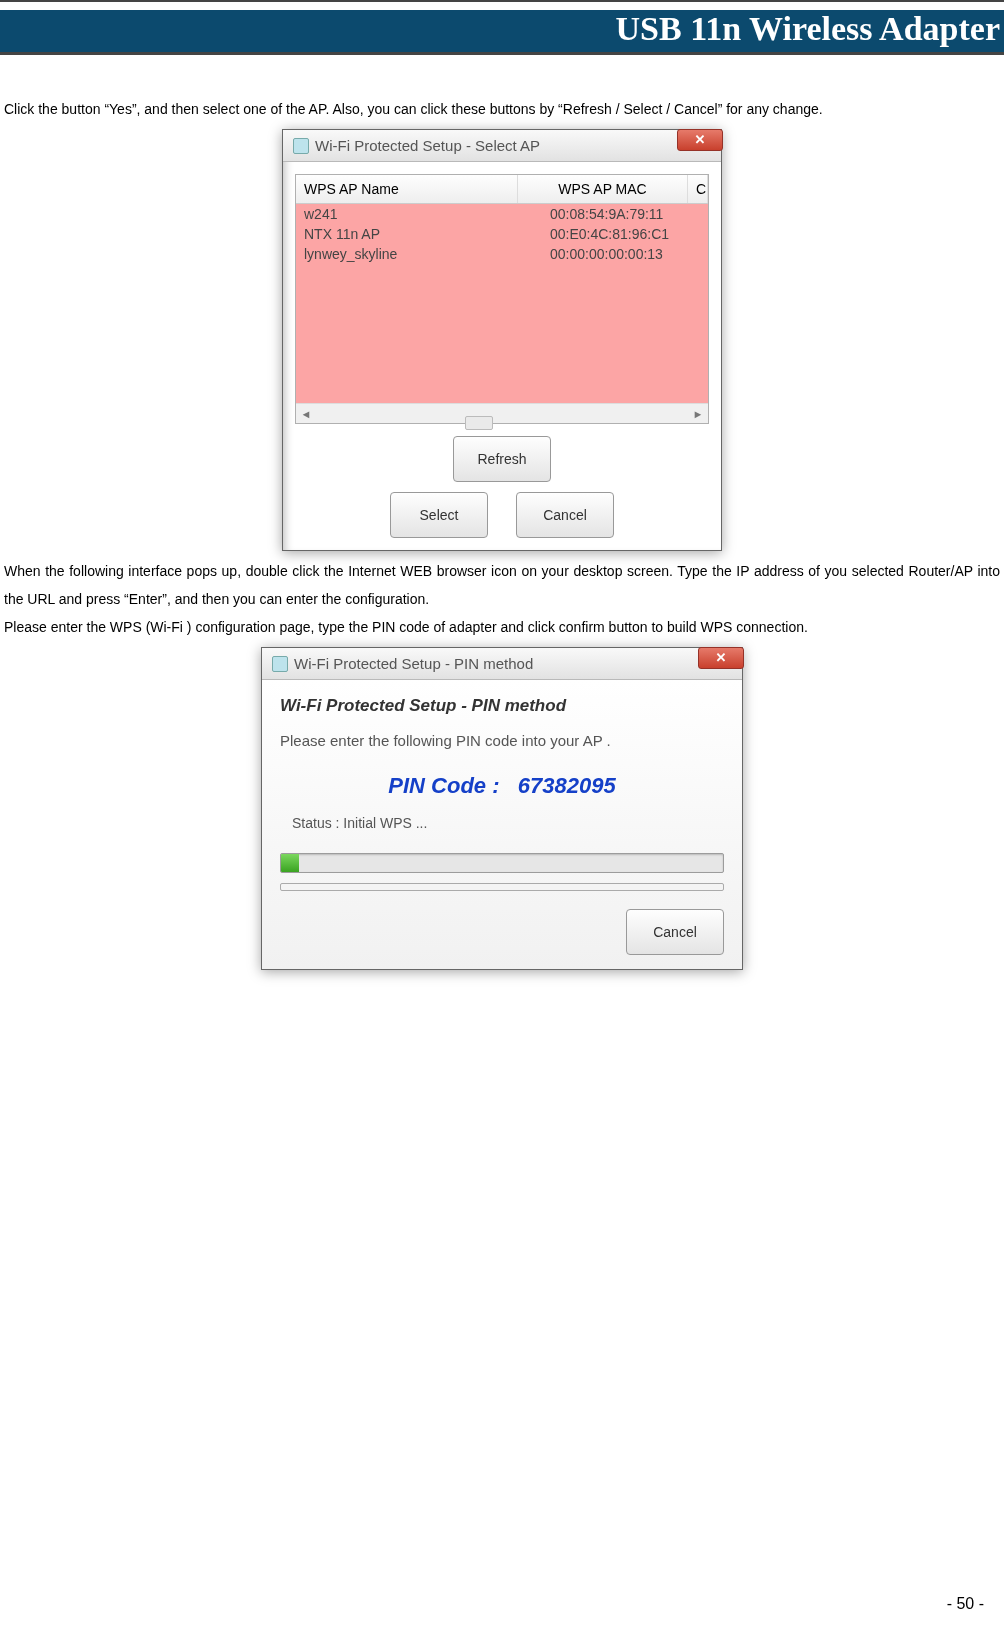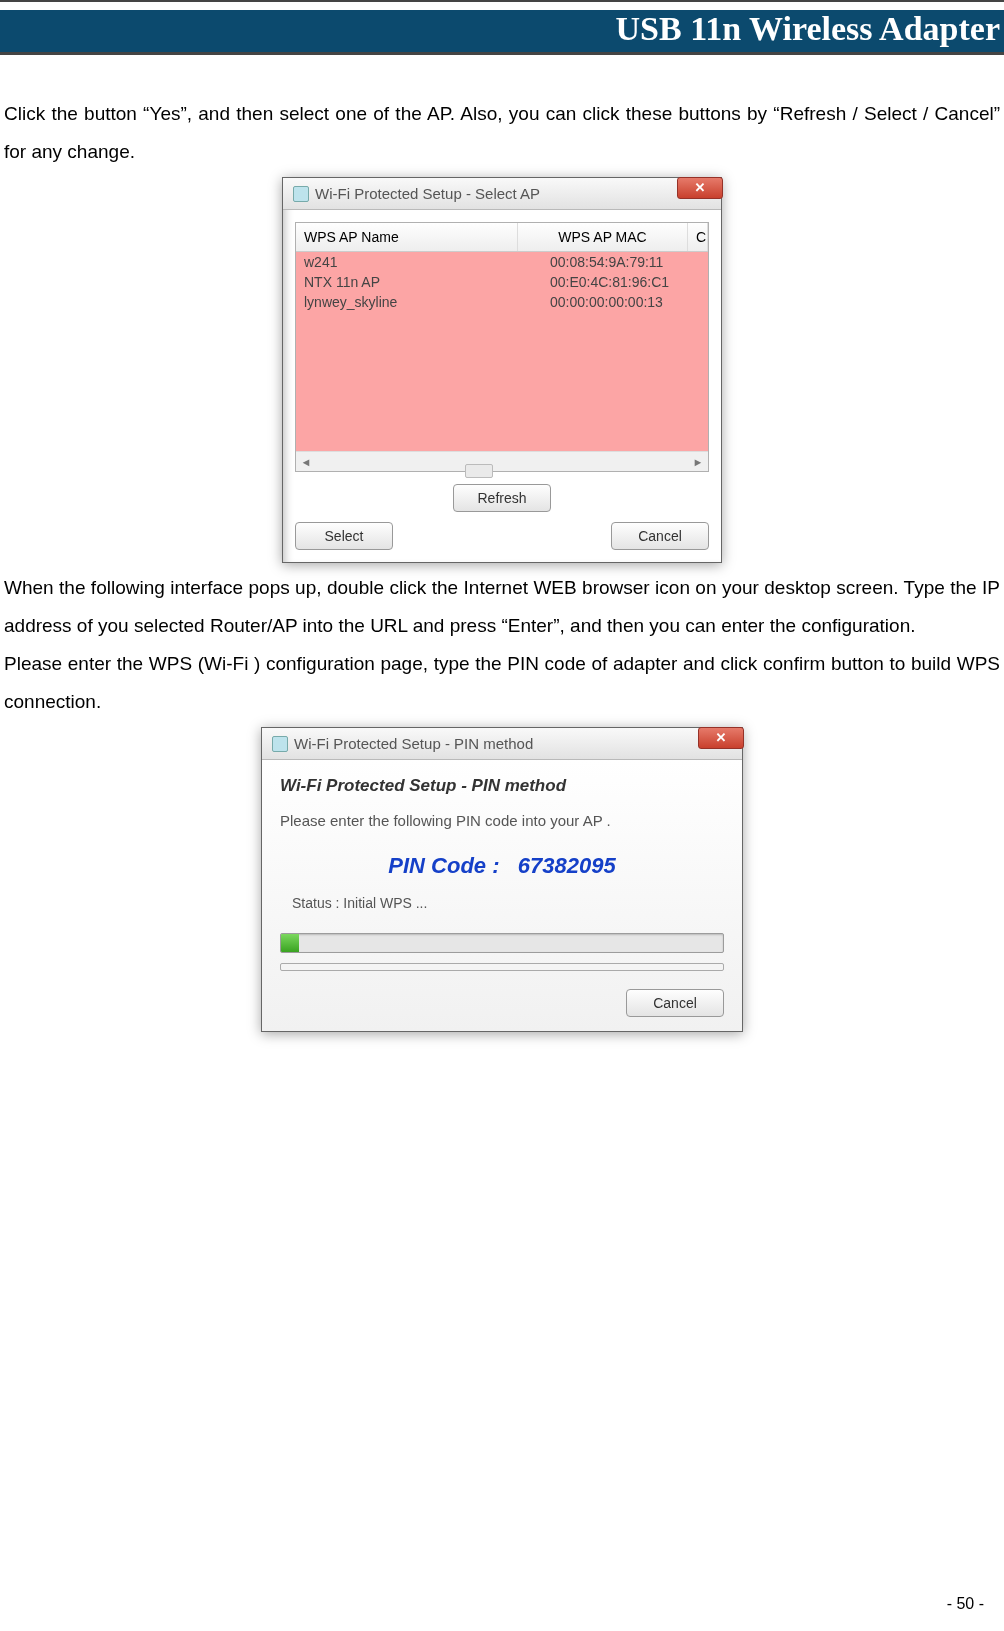--- a/index.html
+++ b/index.html
@@ -24,21 +24,21 @@
     padding: 0 4px 4px 0;
     margin-top: 6px;
     border-bottom: 1px solid #444;
   }
   .header-wrap {
     border-top: 2px solid #444;
     border-bottom: 2px solid #444;
     padding-top: 2px;
   }
   .body-text {
-    font-size: 19px;
+    font-size: 14px;
     line-height: 2.0;
     text-align: justify;
     margin: 40px 4px 0 4px;
   }
   .page-num {
     position: absolute;
     bottom: 18px;
     right: 20px;
     font-family: Liberation Sans, sans-serif;
     font-size: 16px;
@@ -134,24 +134,24 @@
     background: #eaeaea;
     border: 1px solid #bbb;
     border-radius: 2px;
   }
   .btnrow {
     display: flex;
     justify-content: center;
     gap: 12px;
     margin-top: 12px;
   }
-  .btnrow2 { justify-content: space-between; margin-top: 10px; gap: 28px; }
+  .btnrow2 { margin-top: 10px; gap: 28px; }
   .winbtn {
     min-width: 98px;
-    padding: 5px 14px;
+    padding: 14px 14px;
     background: linear-gradient(#fefefe,#e4e4e4);
     border: 1px solid #999;
     border-radius: 4px;
     font-size: 14px;
     text-align: center;
     color: #333;
   }
   
   .d2-inner {
     padding: 16px 18px 14px 18px;

